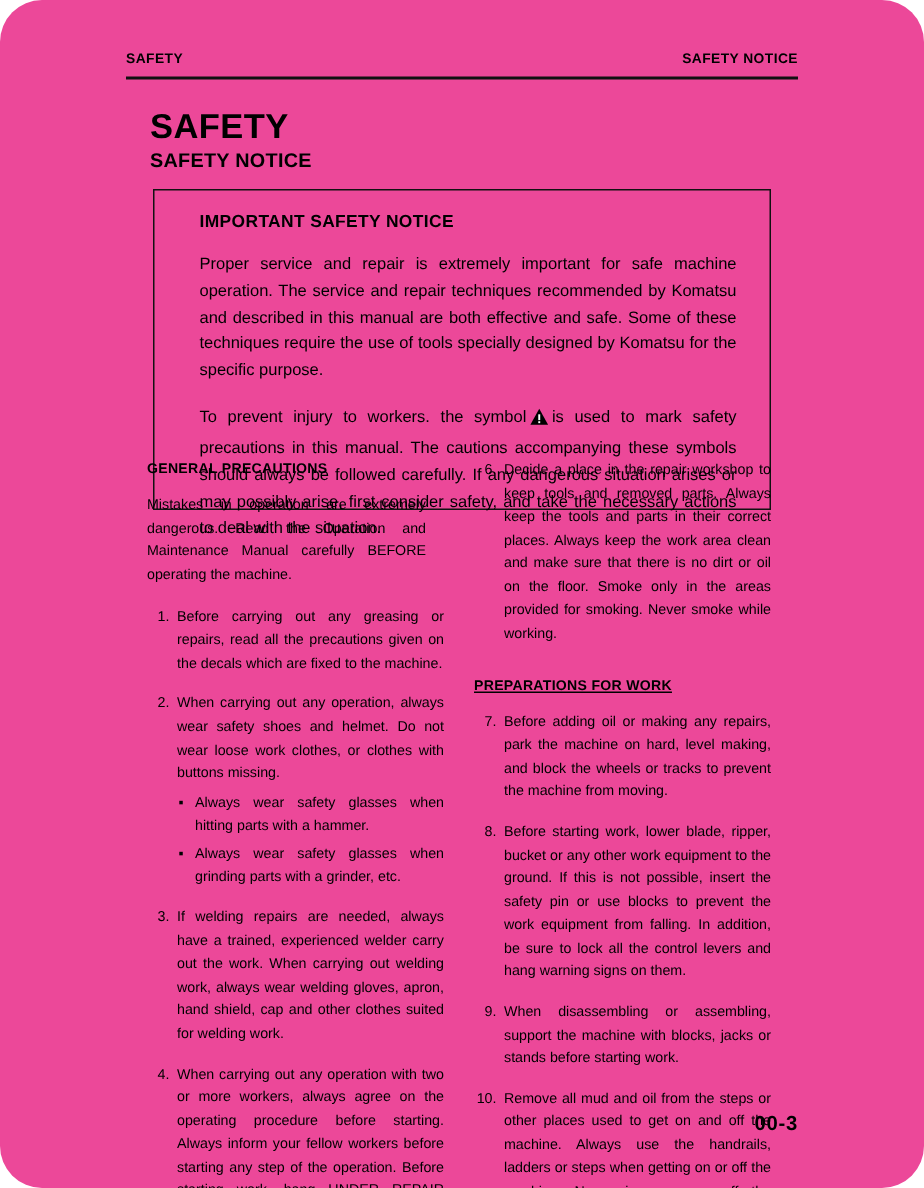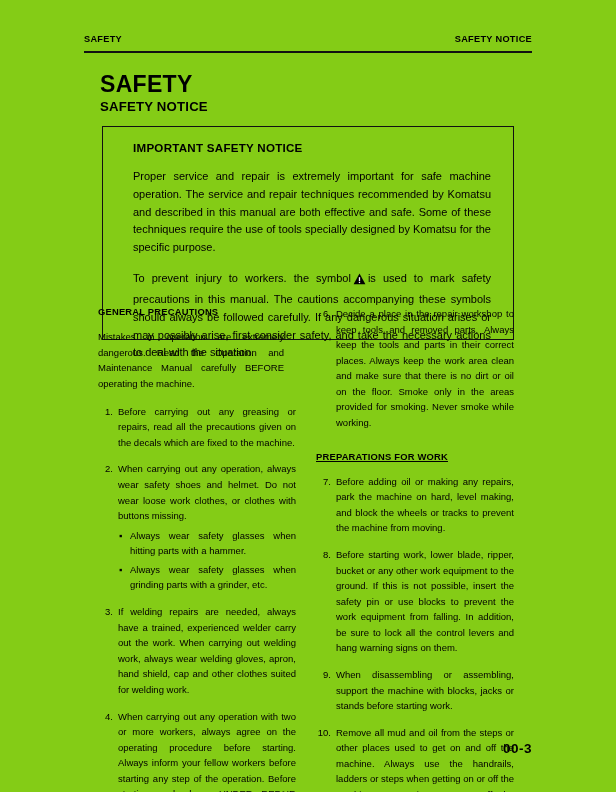--- a/index.html
+++ b/index.html
@@ -8,23 +8,24 @@
     background: #ffffff;
   }
   body {
     font-family: "Liberation Sans", sans-serif;
     color: #000000;
   }
   .page {
     position: relative;
     width: 616px;
     height: 792px;
-    background: #84cc16;
+    background: #ec4899;
     overflow: hidden;
     box-sizing: border-box;
+    border-radius: 28px;
   }
 
   
   .running-header {
     position: absolute;
     left: 84px;
     top: 34px;
     width: 448px;
     display: flex;
     justify-content: space-between;

